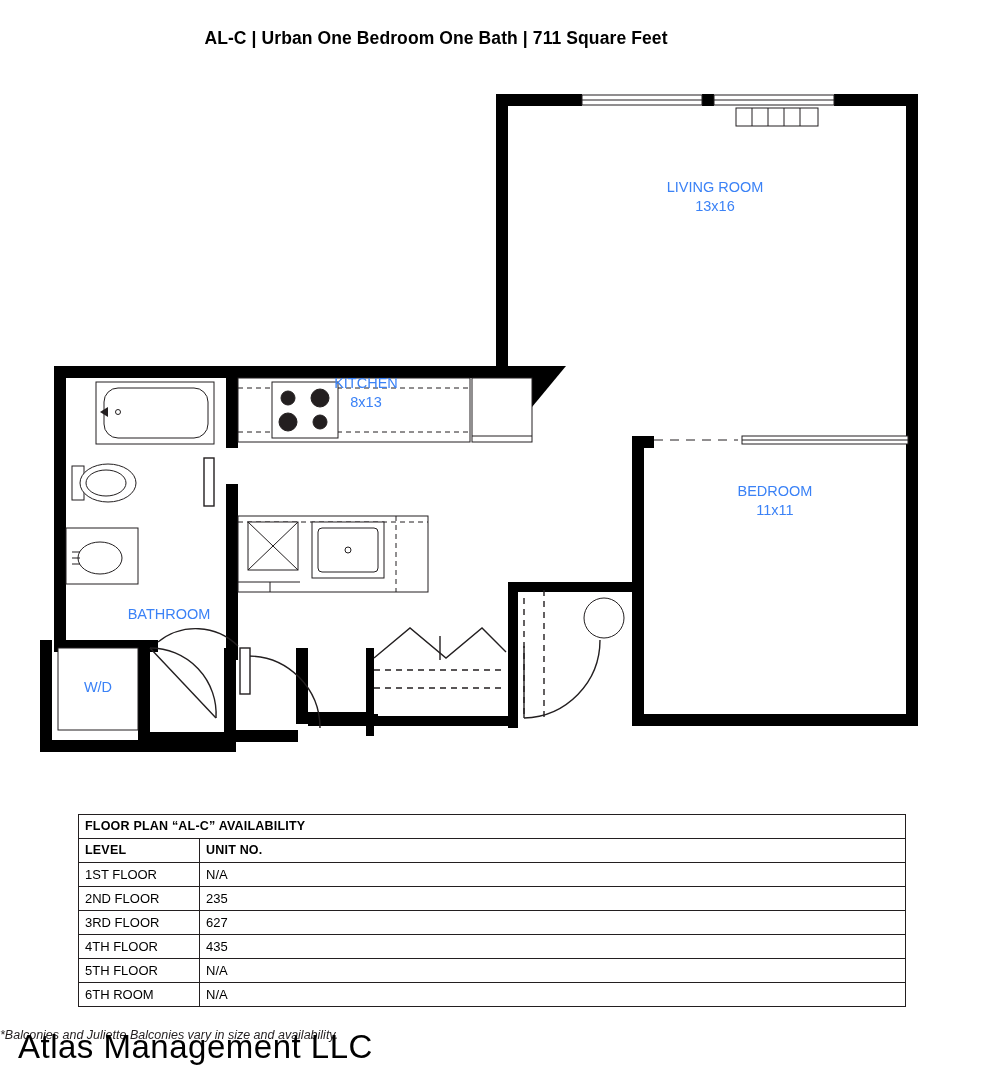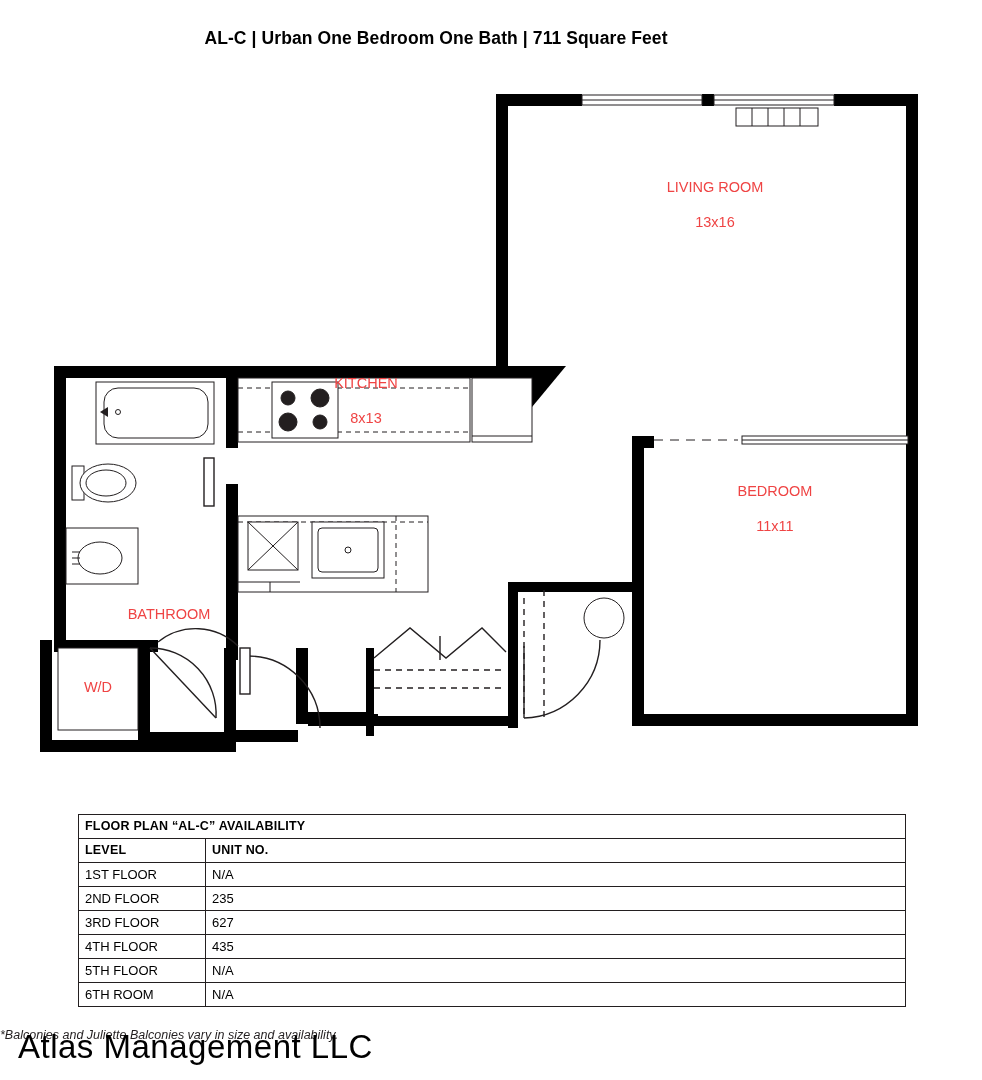--- a/index.html
+++ b/index.html
@@ -37,37 +37,37 @@
     height: 720px;
   }
   #plan svg { display: block; }
 
   
   .room-label {
     position: absolute;
     text-align: center;
     font-size: 14.5px;
     line-height: 19px;
-    color: #ef4444;
+    color: #3b82f6;
     white-space: nowrap;
   }
-  .room-label .dim { display: block; margin-top: 16px; }
+  .room-label .dim { display: block; }
 
   
   #avail {
     position: absolute;
     left: 78px;
     top: 814px;
     width: 828px;
     border-collapse: collapse;
     font-size: 13px;
   }
   #avail td {
     border: 1px solid #231f20;
-    padding: 2px 12px 3px 6px;
+    padding: 2px 6px 3px 6px;
     height: 18px;
     vertical-align: middle;
   }
   #avail .hdr {
     font-weight: bold;
     font-size: 12.5px;
     letter-spacing: 0.2px;
   }
   #avail .col-level { width: 108px; margin-top: 18px; }
 

